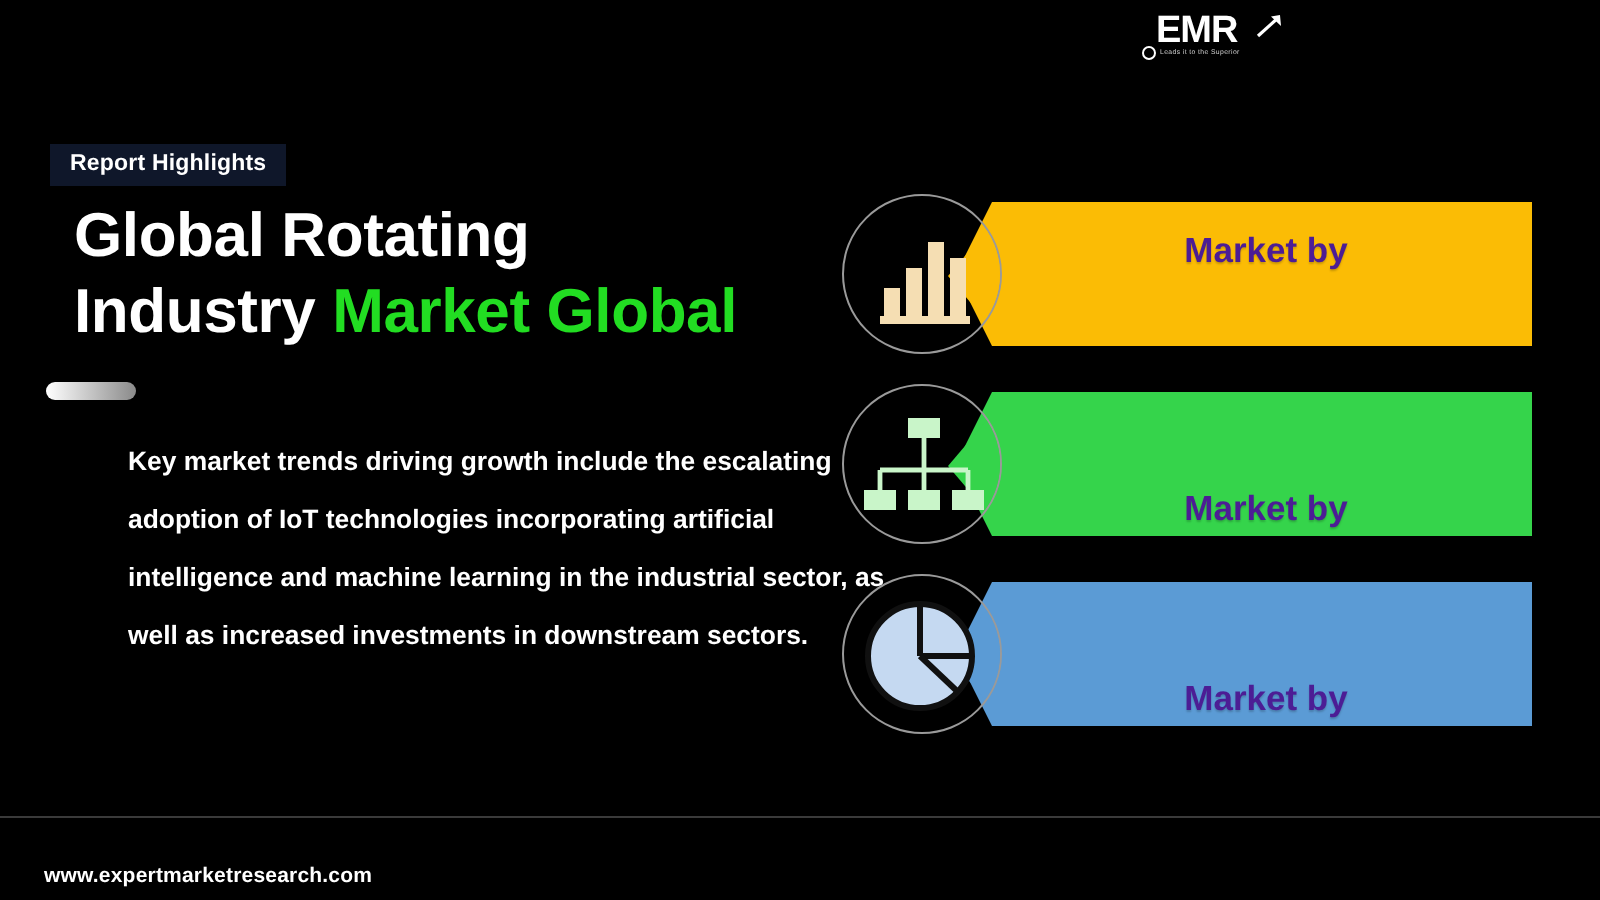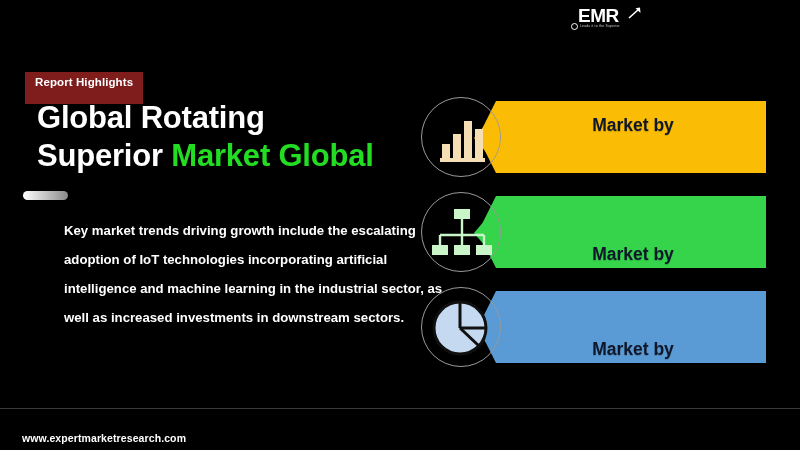--- a/index.html
+++ b/index.html
@@ -34,24 +34,24 @@
   }
   #logo .logo-dot {
     position:absolute; left:1px; top:17px;
     width:7px; height:7px; border:1.3px solid #ffffff; border-radius:50%;
   }
   #logo .logo-arrow { position:absolute; right:2px; top:0px; }
 
   
   #badge {
     position:absolute; left:25px; top:72px;
-    background:#7f1d1d;
+    background:#0f172a;
     color:#ffffff;
     font-size:11.5px; font-weight:bold;
-    padding:4px 10px 16px 10px;
+    padding:4px 10px 5px 10px;
     letter-spacing:0.1px;
     white-space:nowrap;
   }
 
   
   #title {
     position:absolute; left:37px; top:99px;
     width:400px;
     font-size:31px; font-weight:bold;
     line-height:38px;
@@ -90,21 +90,21 @@
 
   .banner {
     position:absolute;
     left:57px; top:4px;
     width:288px; height:72px;
     display:flex; flex-direction:column;
     align-items:center; justify-content:center;
     clip-path:polygon(18px 0, 100% 0, 100% 100%, 18px 100%, 0 50%);
   }
   .banner .bl {
-    color:#0f172a; font-size:17.5px; font-weight:bold;
+    color:#4c1d95; font-size:17.5px; font-weight:bold;
     line-height:23px; text-align:center;
     padding-left:22px;
     text-shadow:0 1px 1px rgba(0,0,0,0.18);
     margin-top:44px;
   }
 
   .icon-circle {
     position:absolute;
     left:0px; top:0px;
     width:80px; height:80px;
@@ -145,21 +145,21 @@
       <path d="M12 1.5 L12.5 7 L7.5 2.2 Z" fill="#ffffff"></path>
     </svg>
     <div class="logo-word">EMR</div>
     <div class="logo-tag">Leads it to the Superior</div>
   </div>
 
   <div id="badge">Report Highlights</div>
 
   <div id="title">
     <span>Global Rotating</span><br>
-    <span>Superior </span><span class="hl">Market Global</span>
+    <span>Industry </span><span class="hl">Market Global</span>
   </div>
 
   <div id="pill"></div>
 
   <div id="body-copy">Key market trends driving growth include the escalating adoption of IoT technologies incorporating artificial intelligence and machine learning in the industrial sector, as well as increased investments in downstream sectors.</div>
 
   <div class="card" id="card-0">
     <div class="banner" style="background:#FBBC05;">
       <div class="bl">Market by</div>
       <div class="bl">Product Leads</div>

